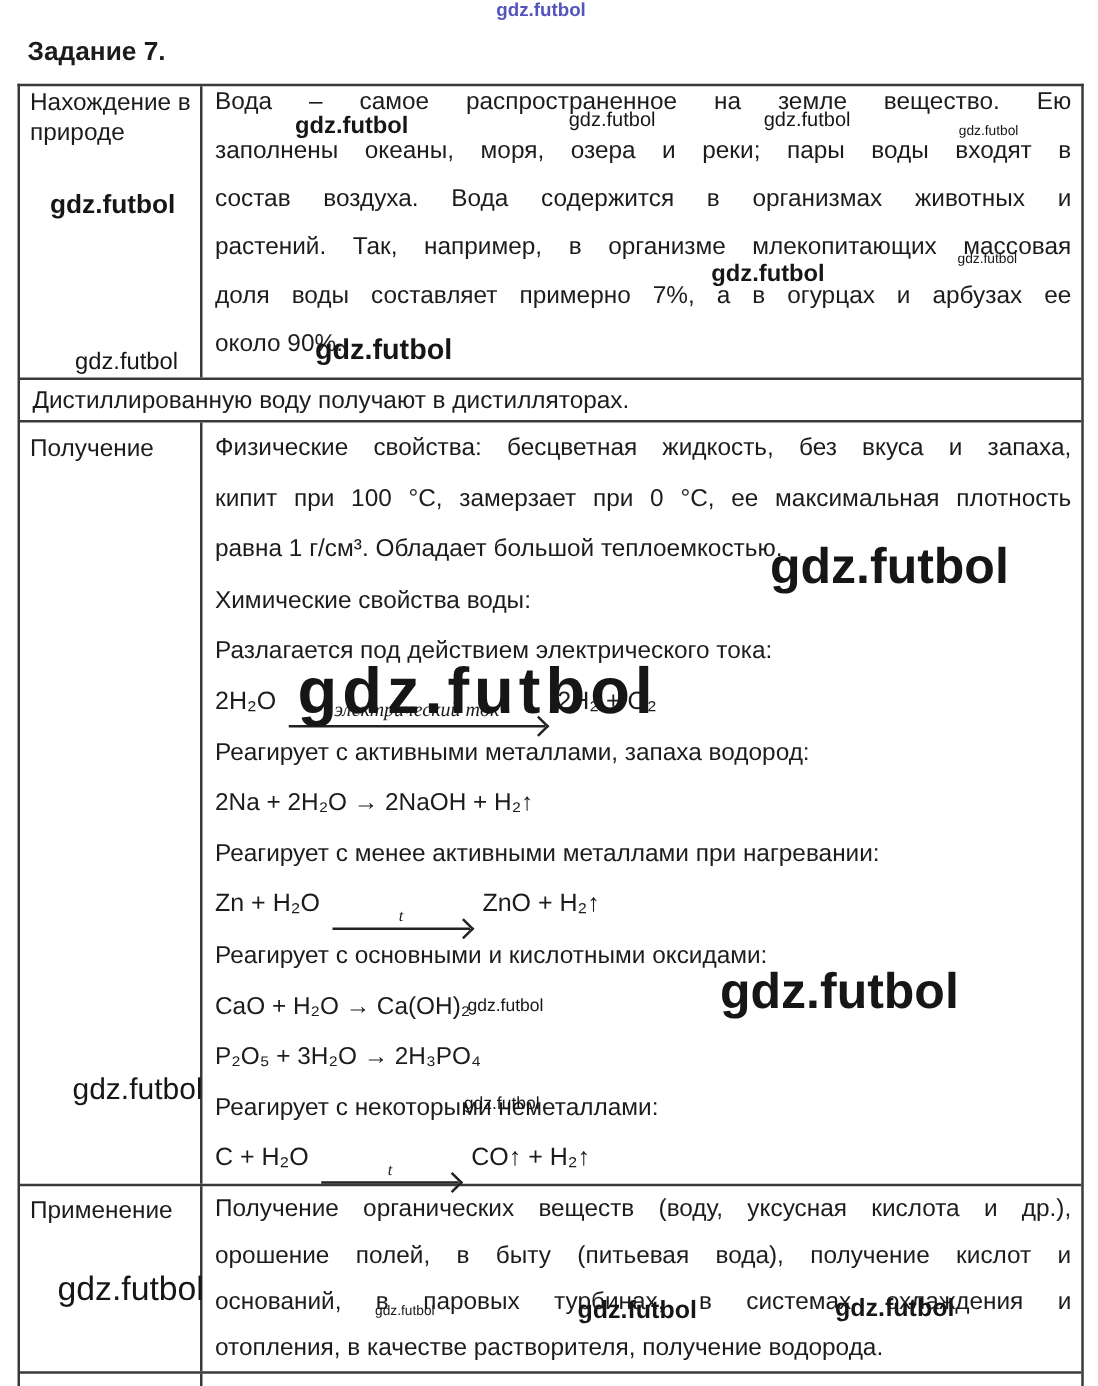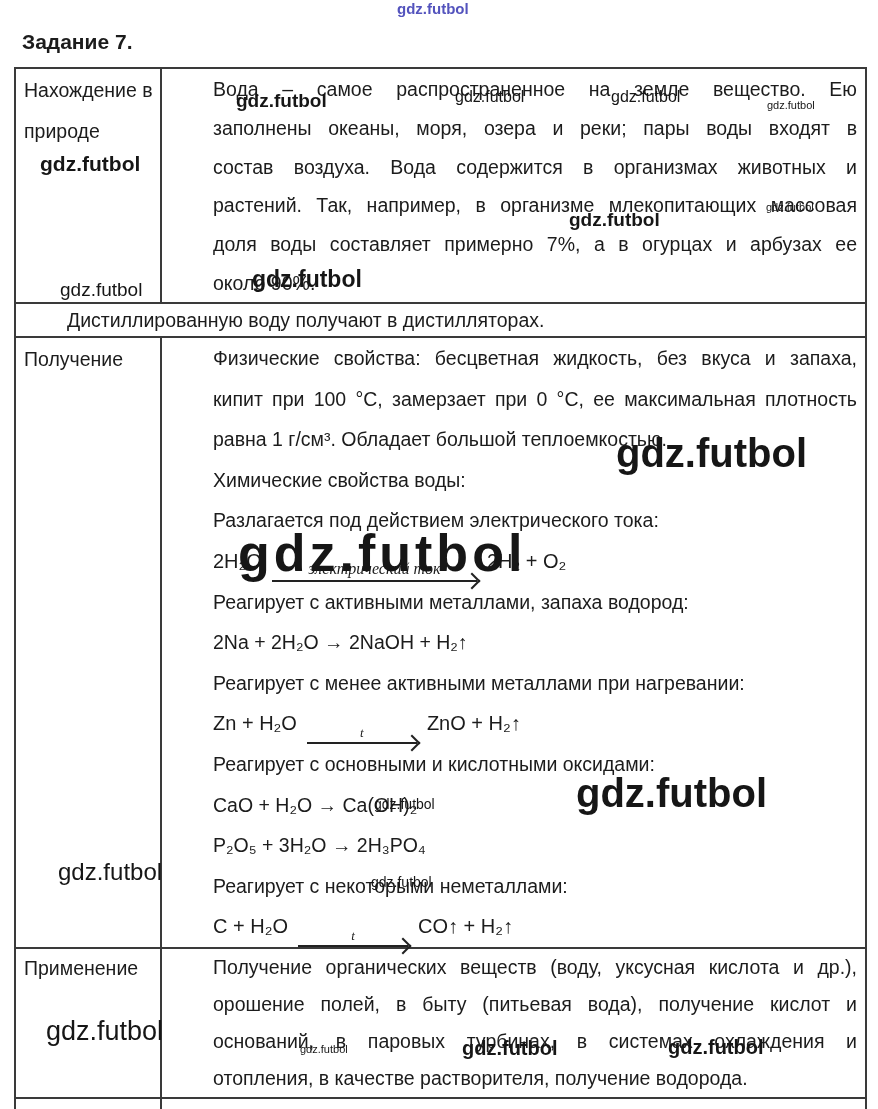--- a/index.html
+++ b/index.html
@@ -12,24 +12,24 @@
   .table {
     position:absolute; left:14px; top:67px; width:853px;
     border:2px solid #3a3a3a; border-bottom:none; background:transparent;
   }
   .trow { display:flex; border-bottom:2px solid #3a3a3a; }
   .trow.r4 { border-bottom:none; }
   .tlabel {
     width:146px; flex:none; border-right:2px solid #3a3a3a;
     padding:1px 4px 0 8px; font-size:19.5px;
   }
-  .tcontent { flex:1; padding:0 8px 0 10px; min-width:0;margin-left:41px; }
+  .tcontent { flex:1; padding:0 8px 0 10px; min-width:0; }
   .line { position:relative; display:block; font-size:19.5px; white-space:nowrap; overflow:visible; }
   .line.just { text-align:justify; text-align-last:justify; white-space:normal; }
-  .r0 .line, .r0 .tlabel { height:38.83px; line-height:41px; }
+  .r0 .line, .r0 .tlabel { height:38.83px; line-height:24px; }
   .r0 .tlabel { height:auto; }
   .r1 .line, .r1 .tlabel { height:32px; line-height:32px; }
   .r2 .line, .r2 .tlabel { height:40.6px; line-height:40.6px; }
   .r2 .tlabel { height:auto; }
   .r3 .line, .r3 .tlabel { height:37px; line-height:37px; }
   .r3 .tlabel { height:auto; }
   .r4 { min-height:40px; }
   .line.eq { display:flex; align-items:flex-end; font-size:20px; }
   .rxn { position:relative; display:inline-flex; align-items:center; margin:0 10px; }
   .rxn-line { display:block; height:2px; background:#222; position:relative; }

